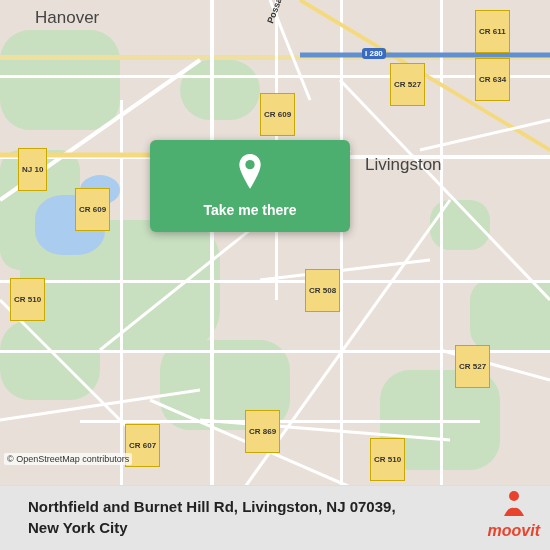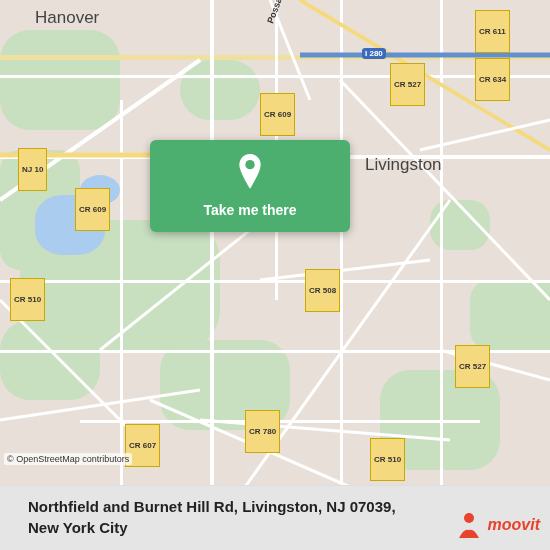--- a/index.html
+++ b/index.html
@@ -138,20 +138,21 @@
 
     
     #moovit-area {
       position: absolute;
       bottom: 10px;
       right: 10px;
       display: flex;
       align-items: center;
       gap: 4px;
       z-index: 35;
+      flex-direction: column;
     }
     .moovit-logo-text {
       font-size: 16px;
       font-weight: bold;
       color: #e8432d;
       font-style: italic;
     }
 
     
     .town-label {
@@ -228,21 +229,21 @@
 
     <div class="route-badge" style="top:148px;left:18px;">NJ 10</div>
     <div class="route-badge" style="top:188px;left:75px;">CR 609</div>
     <div class="route-badge" style="top:93px;left:260px;">CR 609</div>
     <div class="route-badge" style="top:278px;left:10px;">CR 510</div>
     <div class="route-badge" style="top:438px;left:370px;">CR 510</div>
     <div class="route-badge" style="top:63px;left:390px;">CR 527</div>
     <div class="route-badge" style="top:345px;left:455px;">CR 527</div>
     <div class="route-badge" style="top:269px;left:305px;">CR 508</div>
     <div class="route-badge" style="top:380px;left:125px;margin-top:44px;">CR 607</div>
-    <div class="route-badge" style="top:410px;left:245px;">CR 780</div>
+    <div class="route-badge" style="top:410px;left:245px;">CR 869</div>
     <div class="route-badge" style="top:58px;left:475px;">CR 634</div>
     <div class="route-badge" style="top:10px;left:475px;">CR 611</div>
     <div class="interstate-badge" style="top:48px;left:362px;">I 280</div>
 
     <div class="town-label" style="top:8px;left:35px;">Hanover</div>
     <div class="town-label" style="top:155px;left:365px;">Livingston</div>
 
     <div class="road-label" style="top:18px;left:270px;transform:rotate(-70deg);transform-origin:left center;">Possaic Rd</div>
 
   </div>

